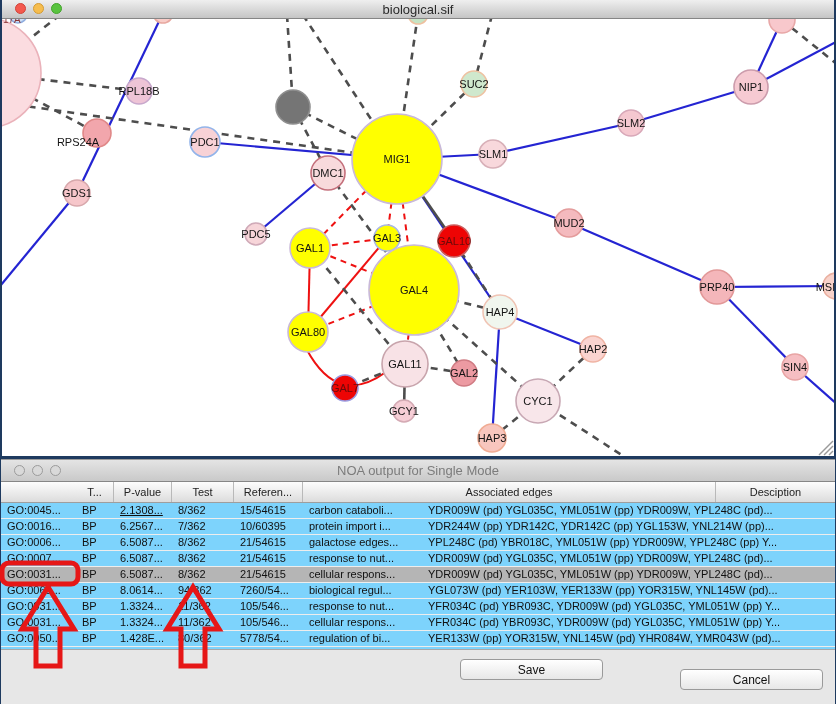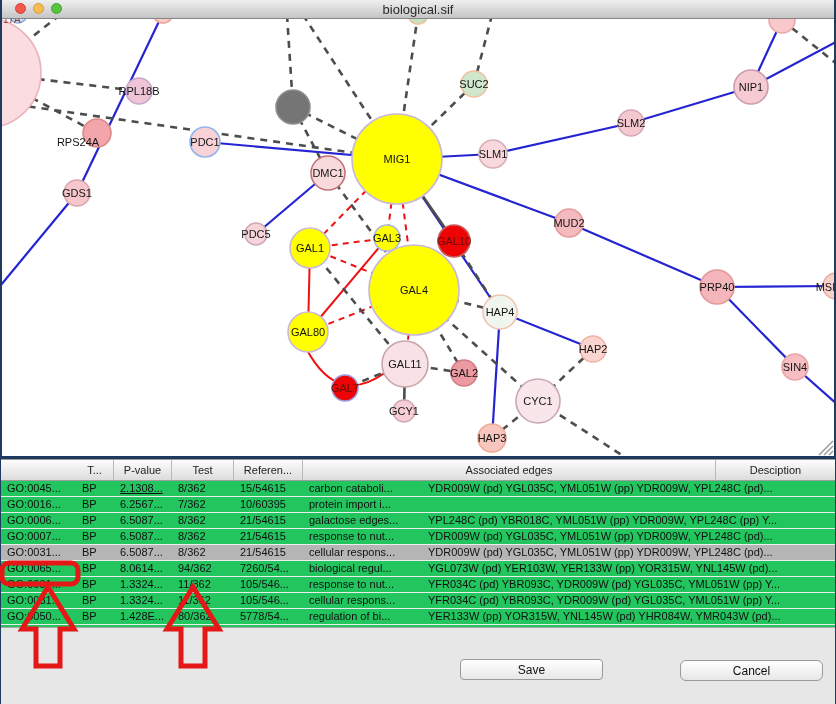--- a/index.html
+++ b/index.html
@@ -26,31 +26,31 @@
   #noa-win .titlebar{height:21px;background:linear-gradient(#e4e4e4,#c9c9c9);}
   #noa-win .title{color:#7c7c7c;}
   .graylight{width:11px;height:11px;border-radius:50%;border:1.5px solid #9b9b9b;
     background:#d9d9d9;box-sizing:border-box;display:inline-block;}
 
   .thead{display:flex;height:20px;background:linear-gradient(#fdfdfd,#dcdcdc);
     border-bottom:1px solid #9e9e9e;font-size:11px;color:#222;}
   .hcell{display:flex;align-items:center;justify-content:center;
     border-right:1px solid #b9b9b9;box-sizing:border-box;overflow:hidden;white-space:nowrap;flex-shrink:0;}
   .hcell:last-child{border-right:none;}
-  .tbody{background:#22c55e;height:146px;border-bottom:1px solid #a8a8a8;overflow:hidden;}
+  .tbody{background:#7dd3fc;height:146px;border-bottom:1px solid #a8a8a8;overflow:hidden;}
   .trow{display:flex;height:15px;line-height:15px;font-size:11px;color:#111;
     border-bottom:1px solid #ededed;box-sizing:content-box;}
   .trow.selected{background:#b5b5b5;}
   .tcell{padding-left:6px;box-sizing:border-box;overflow:hidden;white-space:nowrap;flex-shrink:0;}
 
   .macbtn{position:absolute;width:143px;height:21px;border:1px solid #9a9a9a;border-radius:4px;
     background:linear-gradient(#ffffff,#e7e7e7);font-size:12px;color:#111;
     font-family:"Liberation Sans",sans-serif;}
   #save-btn{left:459px;top:199px;}
-  #cancel-btn{left:679px;top:200px;border-radius:6px;}
+  #cancel-btn{left:679px;top:209px;}
 
   #overlay{position:absolute;left:0;top:0;width:836px;height:704px;pointer-events:none;z-index:50;}
 </style>
 </head>
 <body>
 
 <div class="window" id="net-win">
   <div class="titlebar">
     <span class="lights">
         <span class="light" style="background: rgb(244, 89, 78); border: 1px solid rgb(207, 68, 57);"></span>
@@ -182,20 +182,28 @@
       </g>
     <g stroke="#9a9a9a" stroke-width="1.5">
       <line x1="833" y1="440" x2="819" y2="454"></line>
       <line x1="833" y1="445" x2="824" y2="454"></line>
       <line x1="833" y1="450" x2="829" y2="454"></line>
     </g>
   </svg>
 </div>
 
 <div class="window" id="noa-win">
+  <div class="titlebar">
+    <span class="lights" style="top:5px">
+      <span class="graylight"></span>
+      <span class="graylight"></span>
+      <span class="graylight"></span>
+    </span>
+    <span class="title">NOA output for Single Mode</span>
+  </div>
   <div class="thead">
       <div class="hcell" style="width: 75px; margin-top: 28px;">GO ID</div>
       <div class="hcell" style="width: 38px;">T...</div>
       <div class="hcell" style="width: 58px;">P-value</div>
       <div class="hcell" style="width: 62px;">Test</div>
       <div class="hcell" style="width: 69px;">Referen...</div>
       <div class="hcell" style="flex: 1 1 0%;">Associated edges</div>
       <div class="hcell" style="width: 119px;">Desciption</div>
     </div>
   <div class="tbody">
@@ -208,20 +216,21 @@
         <div class="tcell" style="width: 119px;">carbon cataboli...</div>
         <div class="tcell" style="flex: 1 1 0%;">YDR009W (pd) YGL035C, YML051W (pp) YDR009W, YPL248C (pd)...</div>
       </div>
       <div class="trow">
         <div class="tcell" style="width: 75px;">GO:0016...</div>
         <div class="tcell" style="width: 38px;">BP</div>
         <div class="tcell" style="width: 58px;">6.2567...</div>
         <div class="tcell" style="width: 62px;">7/362</div>
         <div class="tcell" style="width: 69px;">10/60395</div>
         <div class="tcell" style="width: 119px;">protein import i...</div>
+        <div class="tcell" style="flex: 1 1 0%;">YDR244W (pp) YDR142C, YDR142C (pp) YGL153W, YNL214W (pp)...</div>
       </div>
       <div class="trow">
         <div class="tcell" style="width: 75px;">GO:0006...</div>
         <div class="tcell" style="width: 38px;">BP</div>
         <div class="tcell" style="width: 58px;">6.5087...</div>
         <div class="tcell" style="width: 62px;">8/362</div>
         <div class="tcell" style="width: 69px;">21/54615</div>
         <div class="tcell" style="width: 119px;">galactose edges...</div>
         <div class="tcell" style="flex: 1 1 0%;">YPL248C (pd) YBR018C, YML051W (pp) YDR009W, YPL248C (pp) Y...</div>
       </div>

